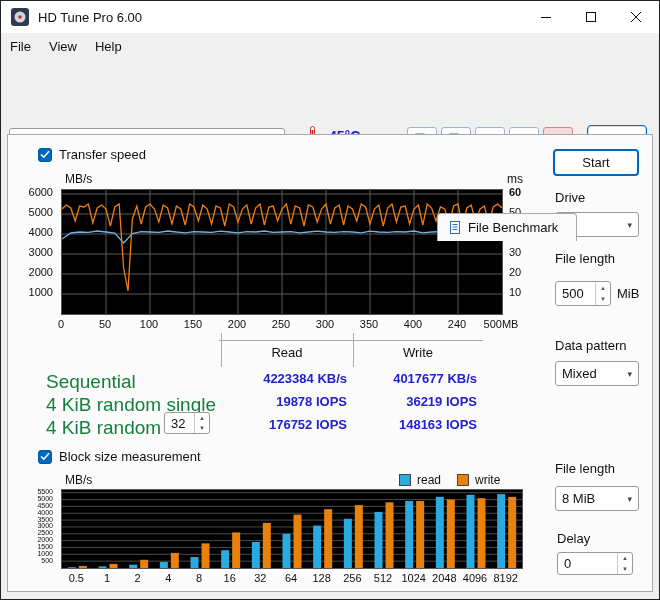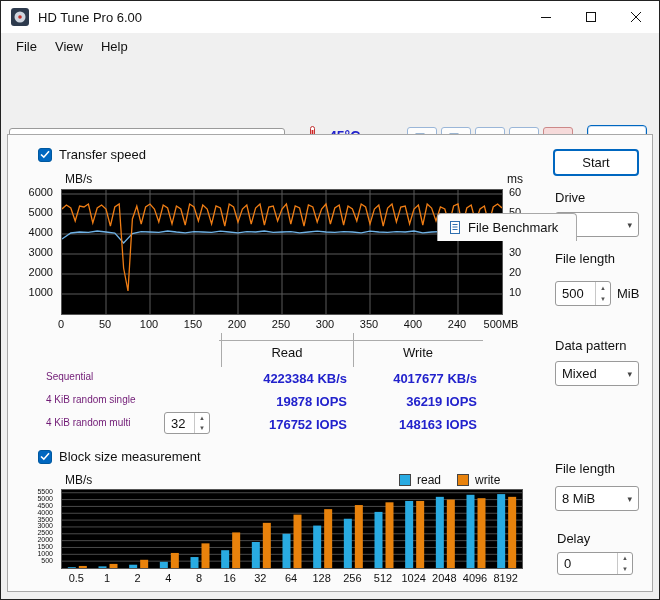--- a/index.html
+++ b/index.html
@@ -5,21 +5,21 @@
   * { margin:0; padding:0; box-sizing:border-box; font-family:"Liberation Sans", sans-serif; }
   html,body { width:660px; height:600px; overflow:hidden; background:#d8d8d8; }
   .window { position:relative; width:660px; height:600px; background:#f0f0f0; border:1px solid #222; overflow:hidden; }
 
   .titlebar { position:absolute; top:0; left:0; right:0; height:32px; background:#fff; display:flex; align-items:center; }
   .app-icon { margin-left:10px; display:flex; }
   .title { margin-left:9px; font-size:13px; color:#111; }
   .win-controls { position:absolute; right:0; top:0; height:32px; display:flex; }
   .win-btn { width:45px; height:32px; display:flex; align-items:center; justify-content:center; }
 
-  .menubar { position:absolute; top:32px; left:0; right:0; height:26px; display:flex; align-items:center; padding-left:6px; }
+  .menubar { position:absolute; top:32px; left:0; right:0; height:26px; display:flex; align-items:center; padding-left:0; }
   .menu-item { font-size:13px; padding:4px 9px; color:#111; }
 
   .toolbar { position:absolute; top:58px; left:0; right:0; height:46px; }
   .combo { position:absolute; background:#fff; border:1px solid #9a9a9a; border-radius:3px; display:flex; align-items:center; height:25px; padding:0 6px; font-size:13px; color:#111; }
   .combo .chev { margin-left:auto; color:#444; font-size:9px; padding-left:6px; }
   .drive-combo span.model { margin-left:6px; font-size:12px; }
   .temp-val { position:absolute; left:328px; top:69px; font-size:14px; font-weight:bold; color:var(--value-color); }
   .tb-btn { position:absolute; top:68px; width:30px; height:27px; background:#fdfdfd; border:1px solid #9ab6d8; border-radius:3px; display:flex; align-items:center; justify-content:center; }
   .exit-btn { position:absolute; left:586px; top:66px; width:60px; height:30px; background:#fff; border:1px solid var(--accent); border-radius:4px; font-size:13px; color:#0b2a6b; display:flex; align-items:center; justify-content:center; box-shadow:0 0 0 1px #cfe0f2 inset; }
 
@@ -43,21 +43,21 @@
 
   .field-label { position:absolute; font-size:13px; color:#111; }
   .spin { position:absolute; height:25px; background:#fff; border:1px solid #9a9a9a; border-radius:3px; display:flex; align-items:stretch; }
   .spin-val { flex:1; font-size:13px; color:#111; display:flex; align-items:center; padding-left:6px; }
   .spin-btns { width:15px; border-left:1px solid #c8c8c8; display:flex; flex-direction:column; }
   .sb { flex:1; font-size:6px; color:#555; display:flex; align-items:center; justify-content:center; }
 
   .hline { position:absolute; height:1px; background:#ababab; }
   .vline { position:absolute; width:1px; background:#ababab; }
   .th { position:absolute; font-size:13px; color:#111; text-align:center; }
-  .row-label { position:absolute; font-size:10px; color:#701a75;text-align:right; }
+  .row-label { position:absolute; font-size:19px; color:#15803d;text-align:right; }
   .val { position:absolute; font-size:13px; font-weight:bold; color:var(--value-color); text-align:right; }
 
   .legend { position:absolute; display:flex; align-items:center; gap:6px; font-size:12px; color:#111; }
   .swatch { width:12px; height:12px; border:1px solid #444; display:inline-block; }
 </style>
 </head>
 <body>
 
 <div class="window">
 
@@ -236,21 +236,21 @@
       <span style="right: 4px; top: 37px; font-size: 11px;">4000</span>
       <span style="right: 4px; top: 17px; font-size: 11px;">5000</span>
       <span style="right: 4px; top: -3px; font-size: 11px;">6000</span>
     </div>
   <div class="tickbox" style="left:506px; top:188px; width:30px; height:124px;">
       <span style="left: 2px; top: 97px; font-size: 11px;">10</span>
       <span style="left: 2px; top: 77px; font-size: 11px;">20</span>
       <span style="left: 2px; top: 57px; font-size: 11px;">30</span>
       <span style="left: 2px; top: 37px; font-size: 11px;">40</span>
       <span style="left: 2px; top: 17px; font-size: 11px;">50</span>
-      <span style="left: 2px; top: -3px; font-size: 11px;">60</span>
+      <span style="left: 2px; top: -3px; font-size: 11px; font-weight: bold;">60</span>
     </div>
   <div class="tickbox" style="left:60px; top:317px; width:440px; height:14px;">
       <span style="left: 0px; top: 0px; transform: translateX(-50%); font-size: 11px;">0</span>
       <span style="left: 44px; top: 0px; transform: translateX(-50%); font-size: 11px;">50</span>
       <span style="left: 88px; top: 0px; transform: translateX(-50%); font-size: 11px;">100</span>
       <span style="left: 132px; top: 0px; transform: translateX(-50%); font-size: 11px;">150</span>
       <span style="left: 176px; top: 0px; transform: translateX(-50%); font-size: 11px;">200</span>
       <span style="left: 220px; top: 0px; transform: translateX(-50%); font-size: 11px;">250</span>
       <span style="left: 264px; top: 0px; transform: translateX(-50%); font-size: 11px; text-align: center;">300</span>
       <span style="left: 308px; top: 0px; transform: translateX(-50%); font-size: 11px;">350</span>

